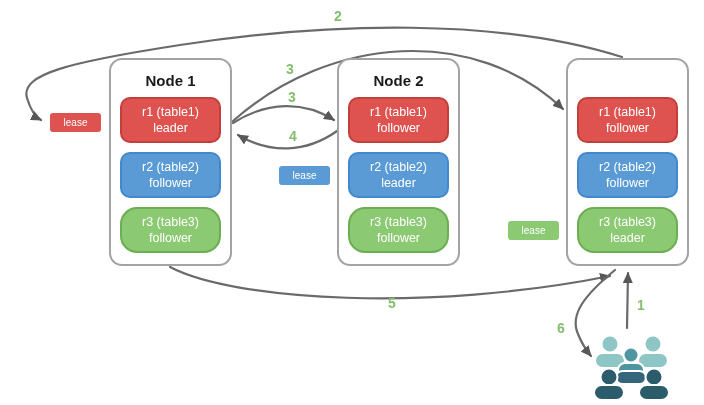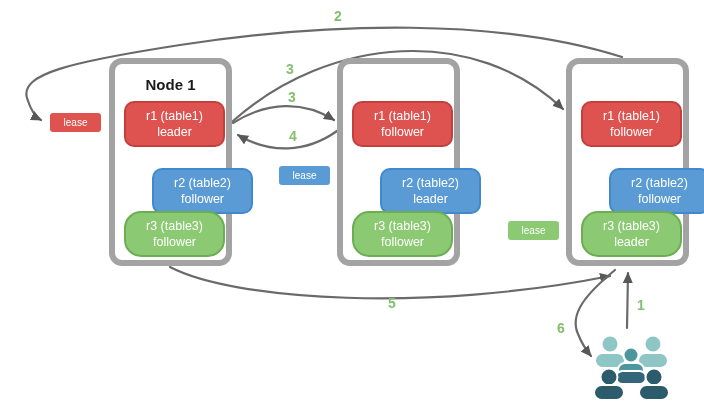--- a/index.html
+++ b/index.html
@@ -4,34 +4,34 @@
 <style>
   html,body { margin:0; padding:0; background:#ffffff; }
   .canvas {
     position:relative; width:704px; height:405px; background:#ffffff;
     font-family:"Liberation Sans", sans-serif; overflow:hidden;
   }
   .arrows { position:absolute; left:0; top:0; width:704px; height:405px; pointer-events:none; }
 
   .node {
     position:absolute; top:58px; height:208px; width:123px;
-    background:#ffffff; border:6px solid #a3a3a3; border-radius:13px;
+    background:#ffffff; border:2px solid #a3a3a3; border-radius:13px;
     box-sizing:border-box;
   }
   .node1 { left:109px; } .node2 { left:337px; } .node3 { left:566px; }
   .node-title { text-align:center; font-weight:bold; font-size:15px; color:#1a1a1a; margin-top:12px; }
 
   .range {
     position:absolute; left:9px; width:101px; height:46px;
     border-radius:10px; box-sizing:border-box; border:2px solid;
     color:#ffffff; font-size:12.5px; line-height:1.32;
     display:flex; flex-direction:column; justify-content:center; align-items:center;
     text-align:center;
   }
-  .pos0 { top:37px; } .pos1 { top:104px;margin-left:28px; } .pos2 { top:147px; }
+  .pos0 { top:37px; } .pos1 { top:92px; } .pos2 { top:147px; }
   .red   { background:#de5350; border-color:#c33f3c; }
   .blue  { background:#5b9bd5; border-color:#4288cc; }
   .green { background:#8bc972; border-color:#6cae53;border-radius:17px; }
 
   .lease {
     position:absolute; width:55px; height:23px; box-sizing:border-box;
     border-radius:5px; border:2px solid; color:#ffffff; font-size:10px;
     display:flex; align-items:center; justify-content:center;
   }
   .lease-red   { left:48px;  top:111px; }
@@ -83,20 +83,21 @@
       <span>r2 (table2)</span>
       <span>follower</span>
     </div>
     <div class="range green pos2">
       <span>r3 (table3)</span>
       <span>follower</span>
     </div>
   </div>
 
   <div class="node node2">
+    <div class="node-title">Node 2</div>
     <div class="range red pos0">
       <span>r1 (table1)</span>
       <span>follower</span>
     </div>
     <div class="range blue pos1">
       <span>r2 (table2)</span>
       <span>leader</span>
     </div>
     <div class="range green pos2">
       <span>r3 (table3)</span>

